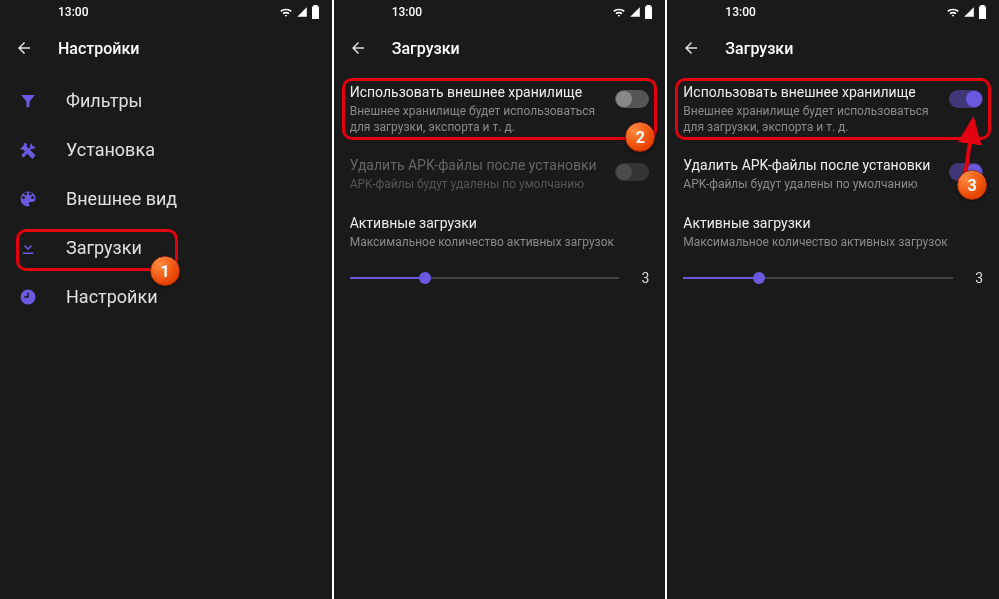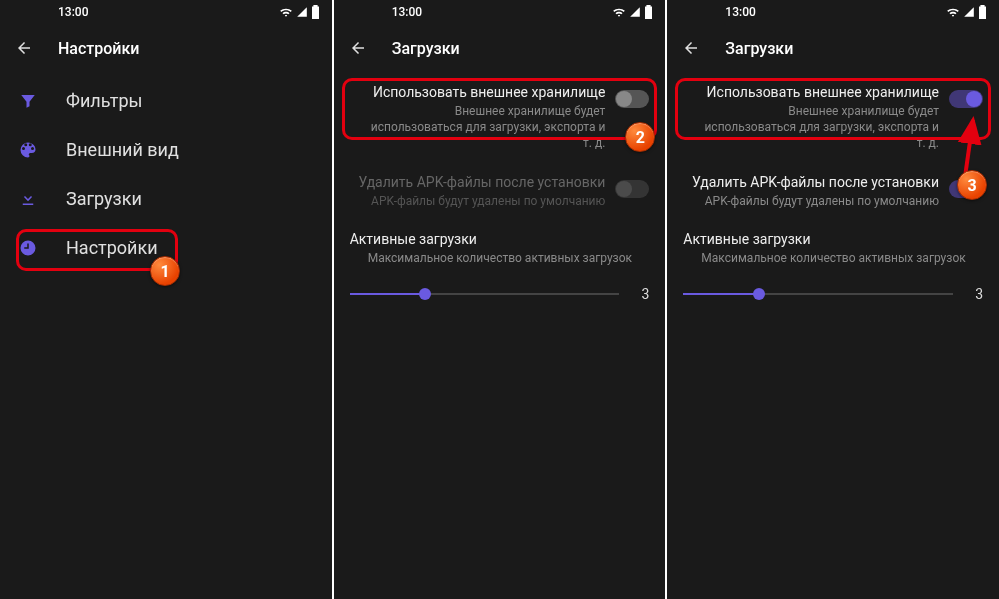--- a/index.html
+++ b/index.html
@@ -59,33 +59,31 @@
   .menu-item .mi-icon { width: 20px; height: 20px; display:flex;align-items:center;justify-content:center; color:#6a5ae0;}
   .setting-block {
     padding: 12px 16px 10px 16px;
     position: relative;
   }
   .setting-row {
     display: flex;
     align-items: flex-start;
     justify-content: space-between;
     gap: 10px;
-    text-align: right;
   }
   .setting-text { flex: 1; }
   .setting-title {
     font-size: 14px;
     color: #eee;
     margin-bottom: 3px;
   }
   .setting-sub {
     font-size: 12px;
     color: #8a8a8a;
     line-height: 1.35;
-    margin-left: 18px;
   }
   .disabled .setting-title { color: #666; }
   .disabled .setting-sub { color: #555; }
   .toggle {
     width: 34px; height: 18px;
     background: #555;
     border-radius: 10px;
     position: relative;
     flex-shrink: 0;
     margin-top: 6px;
@@ -194,24 +192,32 @@
       <span class="mi-icon">
           <svg width="18" height="18" viewBox="0 0 24 24">
             <path fill="currentColor" d="M3 4h18l-7 9v6l-4 2v-8z"></path>
           </svg>
         </span>
       <span>Фильтры</span>
     </div>
     <div class="menu-item">
       <span class="mi-icon">
           <svg width="18" height="18" viewBox="0 0 24 24">
+            <path fill="currentColor" d="M22 19l-7-7 2-2c2 1 4 0 5-2l-4-1-1-4c-2 1-3 3-2 5l-2 2-3-3 1-2-3-3-2 2 1 1-5 5 1 2 2-1 3 3-5 5 3 3 5-5 7 7z"></path>
+          </svg>
+        </span>
+      <span>Установка</span>
+    </div>
+    <div class="menu-item">
+      <span class="mi-icon">
+          <svg width="18" height="18" viewBox="0 0 24 24">
             <path fill="currentColor" d="M12 2a10 10 0 100 20c1 0 2-1 2-2s-1-1-1-2 1-2 2-2h2a5 5 0 005-5c0-5-5-9-10-9zM6 12a2 2 0 110-4 2 2 0 010 4zm3-5a2 2 0 110-4 2 2 0 010 4zm6 0a2 2 0 110-4 2 2 0 010 4zm3 5a2 2 0 110-4 2 2 0 010 4z"></path>
           </svg>
         </span>
-      <span>Внешний вид</span>
+      <span>Внешнее вид</span>
     </div>
     <div class="menu-item" style="position:relative">
       <span class="mi-icon">
           <svg width="18" height="18" viewBox="0 0 24 24">
             <path fill="currentColor" d="M5 20h14v-2H5zM12 2v10l4-4 1.4 1.4L12 15 6.6 9.4 8 8l4 4V2z"></path>
           </svg>
         </span>
       <span>Загрузки</span>
     </div>
     <div class="menu-item">

